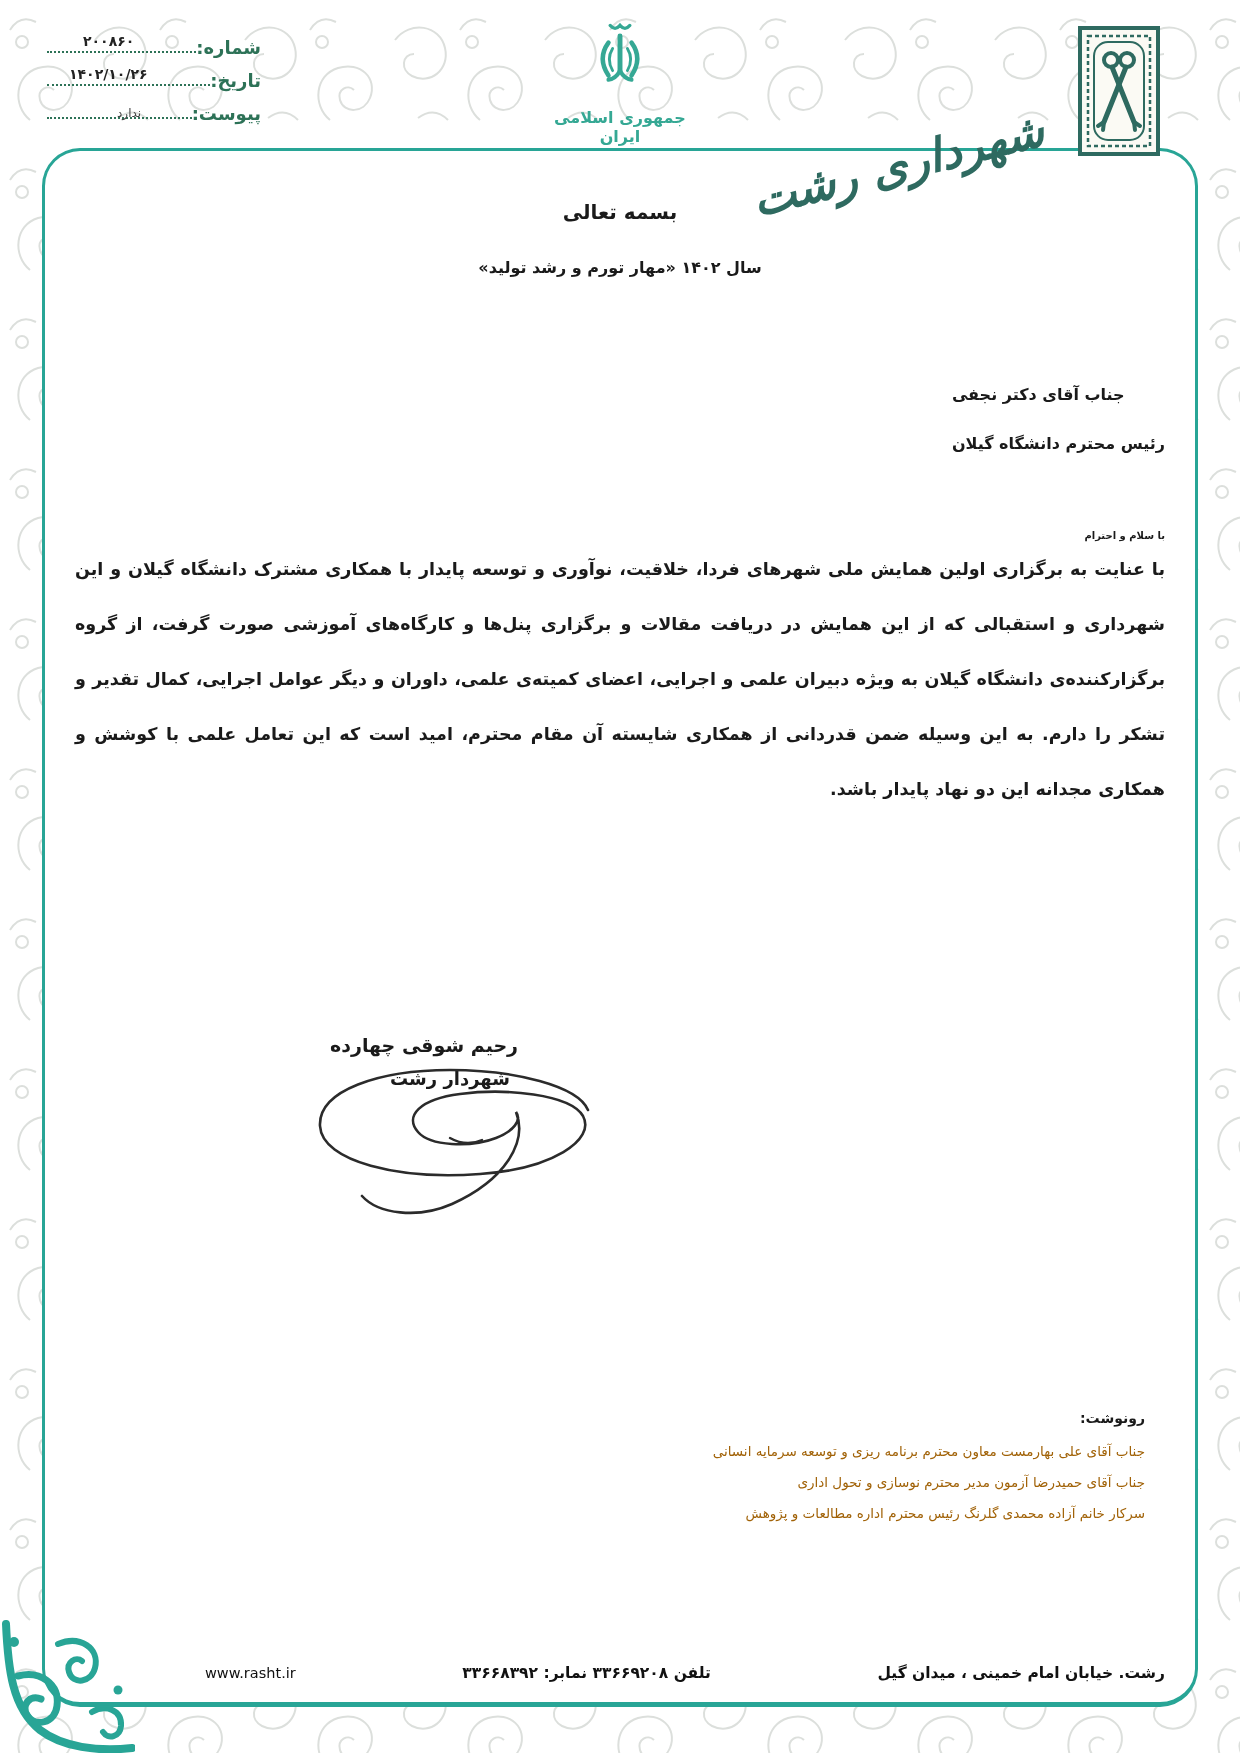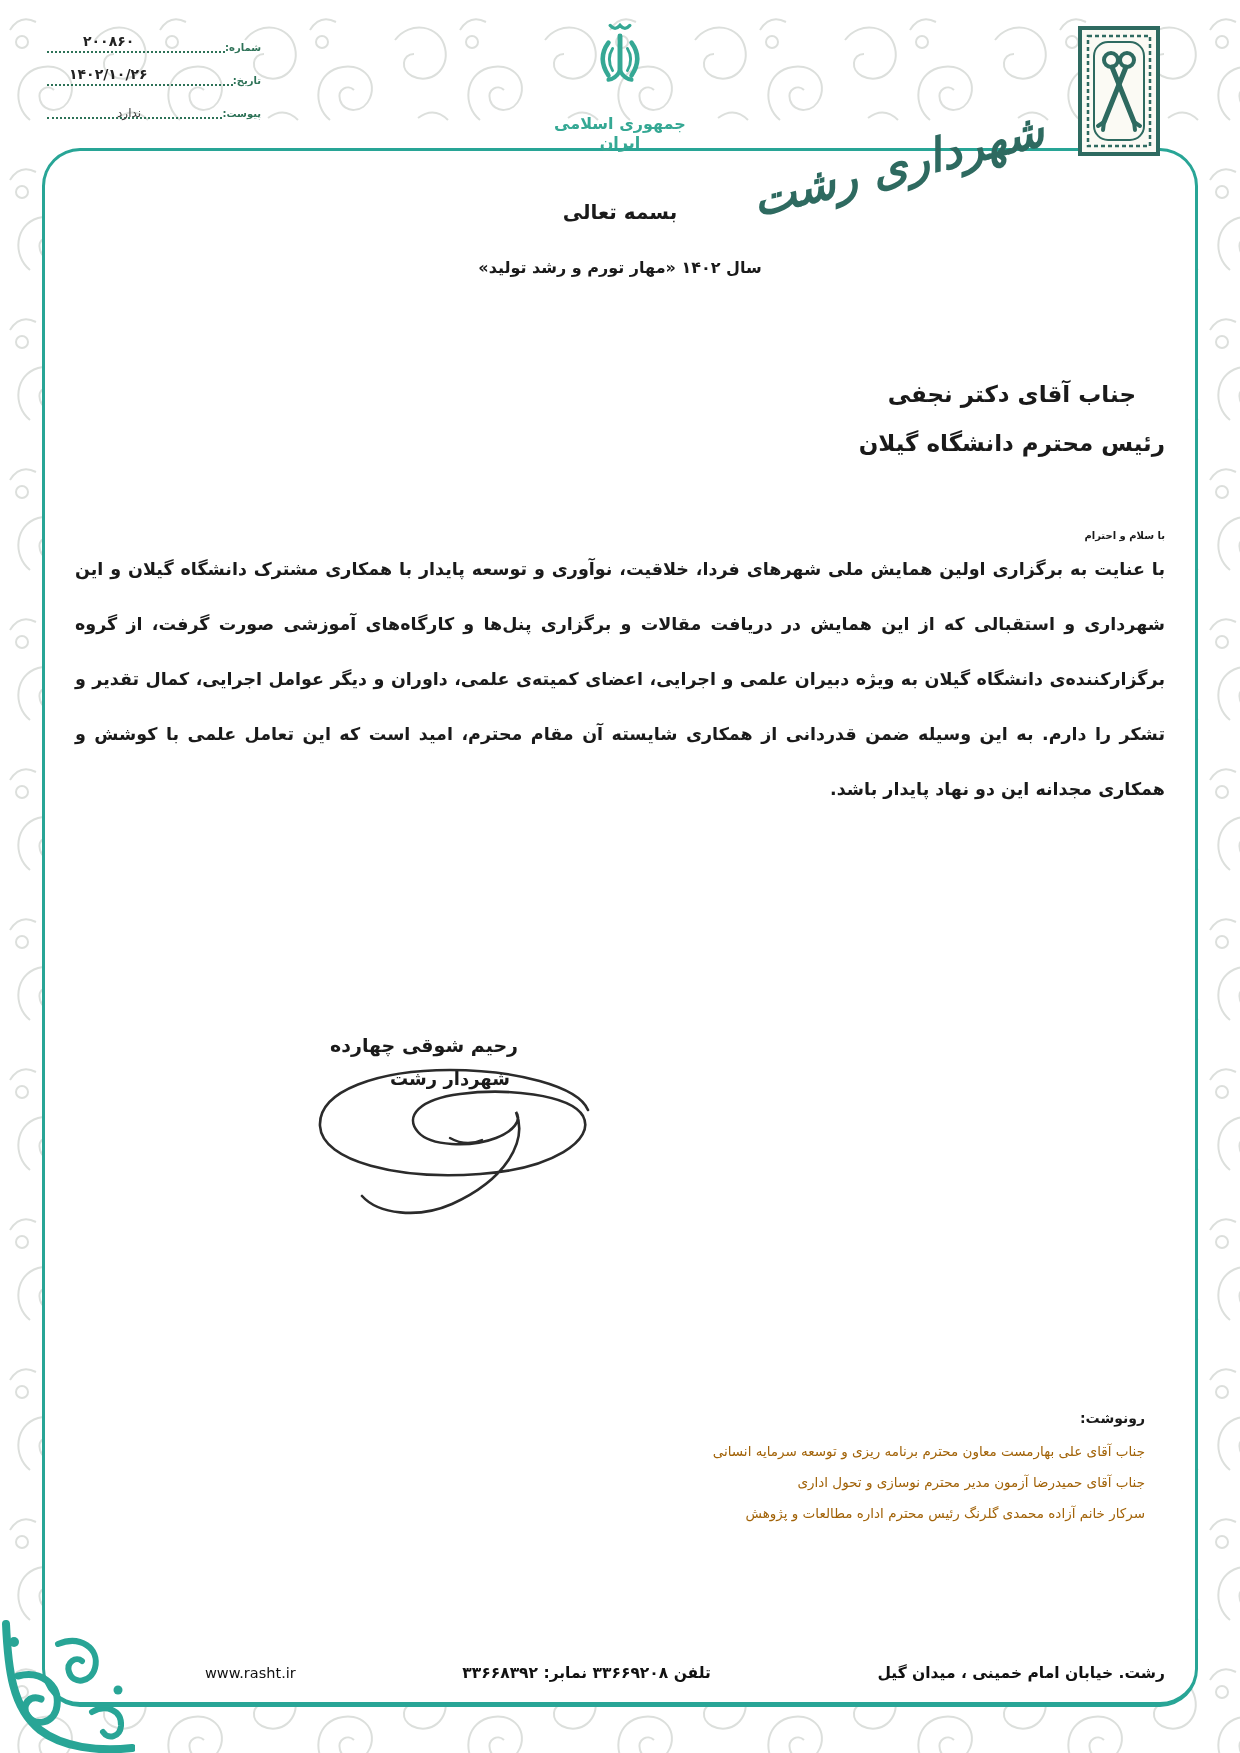--- a/index.html
+++ b/index.html
@@ -11,43 +11,43 @@
   .pattern-bg{position:absolute;left:0;top:0;z-index:0;}
   .letter-card{
     position:absolute;left:42px;top:148px;width:1156px;height:1559px;
     box-sizing:border-box;background:#ffffff;
     border:3px solid #28a596;border-bottom-width:5px;border-radius:38px;
     z-index:1;
   }
   
   .meta-block{position:absolute;left:45px;top:24px;width:216px;z-index:2;direction:rtl;}
   .meta-row{position:relative;height:33px;display:flex;align-items:flex-end;}
-  .meta-label{font-size:10px;font-weight:bold;color:#2d7257;line-height:18px;white-space:nowrap;}
+  .meta-label{font-size:18px;font-weight:bold;color:#2d7257;line-height:18px;white-space:nowrap;}
   .meta-dots{flex:1;border-bottom:2px dotted #2d7257;margin-bottom:4px;margin-left:2px;}
   .meta-value{position:absolute;bottom:8px;font-size:14px;font-weight:bold;color:#222;direction:ltr;}
   .v-number{left:38px;}
   .v-date{left:24px;margin-top:24px;}
   .v-attach{left:72px;bottom:3px;font-size:12px;font-weight:normal;color:#444;}
   
   .emblem-block{position:absolute;left:538px;top:18px;width:164px;text-align:center;z-index:2;}
-  .country-name{margin-top:18px;font-size:16px;font-weight:bold;color:#35a894;direction:rtl;}
+  .country-name{margin-top:12px;font-size:16px;font-weight:bold;color:#35a894;direction:rtl;}
   
   .stamp{position:absolute;right:80px;top:26px;z-index:3;}
   .calligraphy{
     position:absolute;right:172px;top:138px;width:340px;z-index:2;
     font-size:46px;font-weight:bold;font-style:italic;color:#2e6a60;
     direction:rtl;text-align:center;transform:rotate(-14deg);
     letter-spacing:2px;white-space:nowrap;
   }
   
   .basmala{position:absolute;left:0;right:0;top:200px;text-align:center;font-size:20px;font-weight:bold;z-index:2;direction:rtl;}
   .slogan{position:absolute;left:0;right:0;top:258px;text-align:center;font-size:16px;font-weight:bold;z-index:2;direction:rtl;}
   
-  .addressee{position:absolute;right:75px;top:370px;direction:rtl;text-align:center;z-index:2;
-             font-size:23px;font-weight:bold;line-height:49px;}
+  .addressee{position:absolute;right:75px;top:370px;direction:rtl;text-align:left;z-index:2;
+             font-size:16px;font-weight:bold;line-height:49px;}
   .salutation{position:absolute;right:75px;top:530px;direction:rtl;font-size:10px;font-weight:bold;z-index:2;}
   .letter-body{
     position:absolute;left:75px;right:75px;top:542px;z-index:2;
     direction:rtl;text-align:justify;font-size:17.5px;font-weight:bold;line-height:55px;
   }
   
   .signature-block{position:absolute;left:330px;top:1034px;width:260px;text-align:left;z-index:2;direction:rtl;}
   .signature-name{font-size:19px;font-weight:bold;}
   .signature-title{font-size:18px;font-weight:bold;margin-top:12px;margin-left:60px;}
   .signature-scribble{position:absolute;left:300px;top:1058px;z-index:2;}

